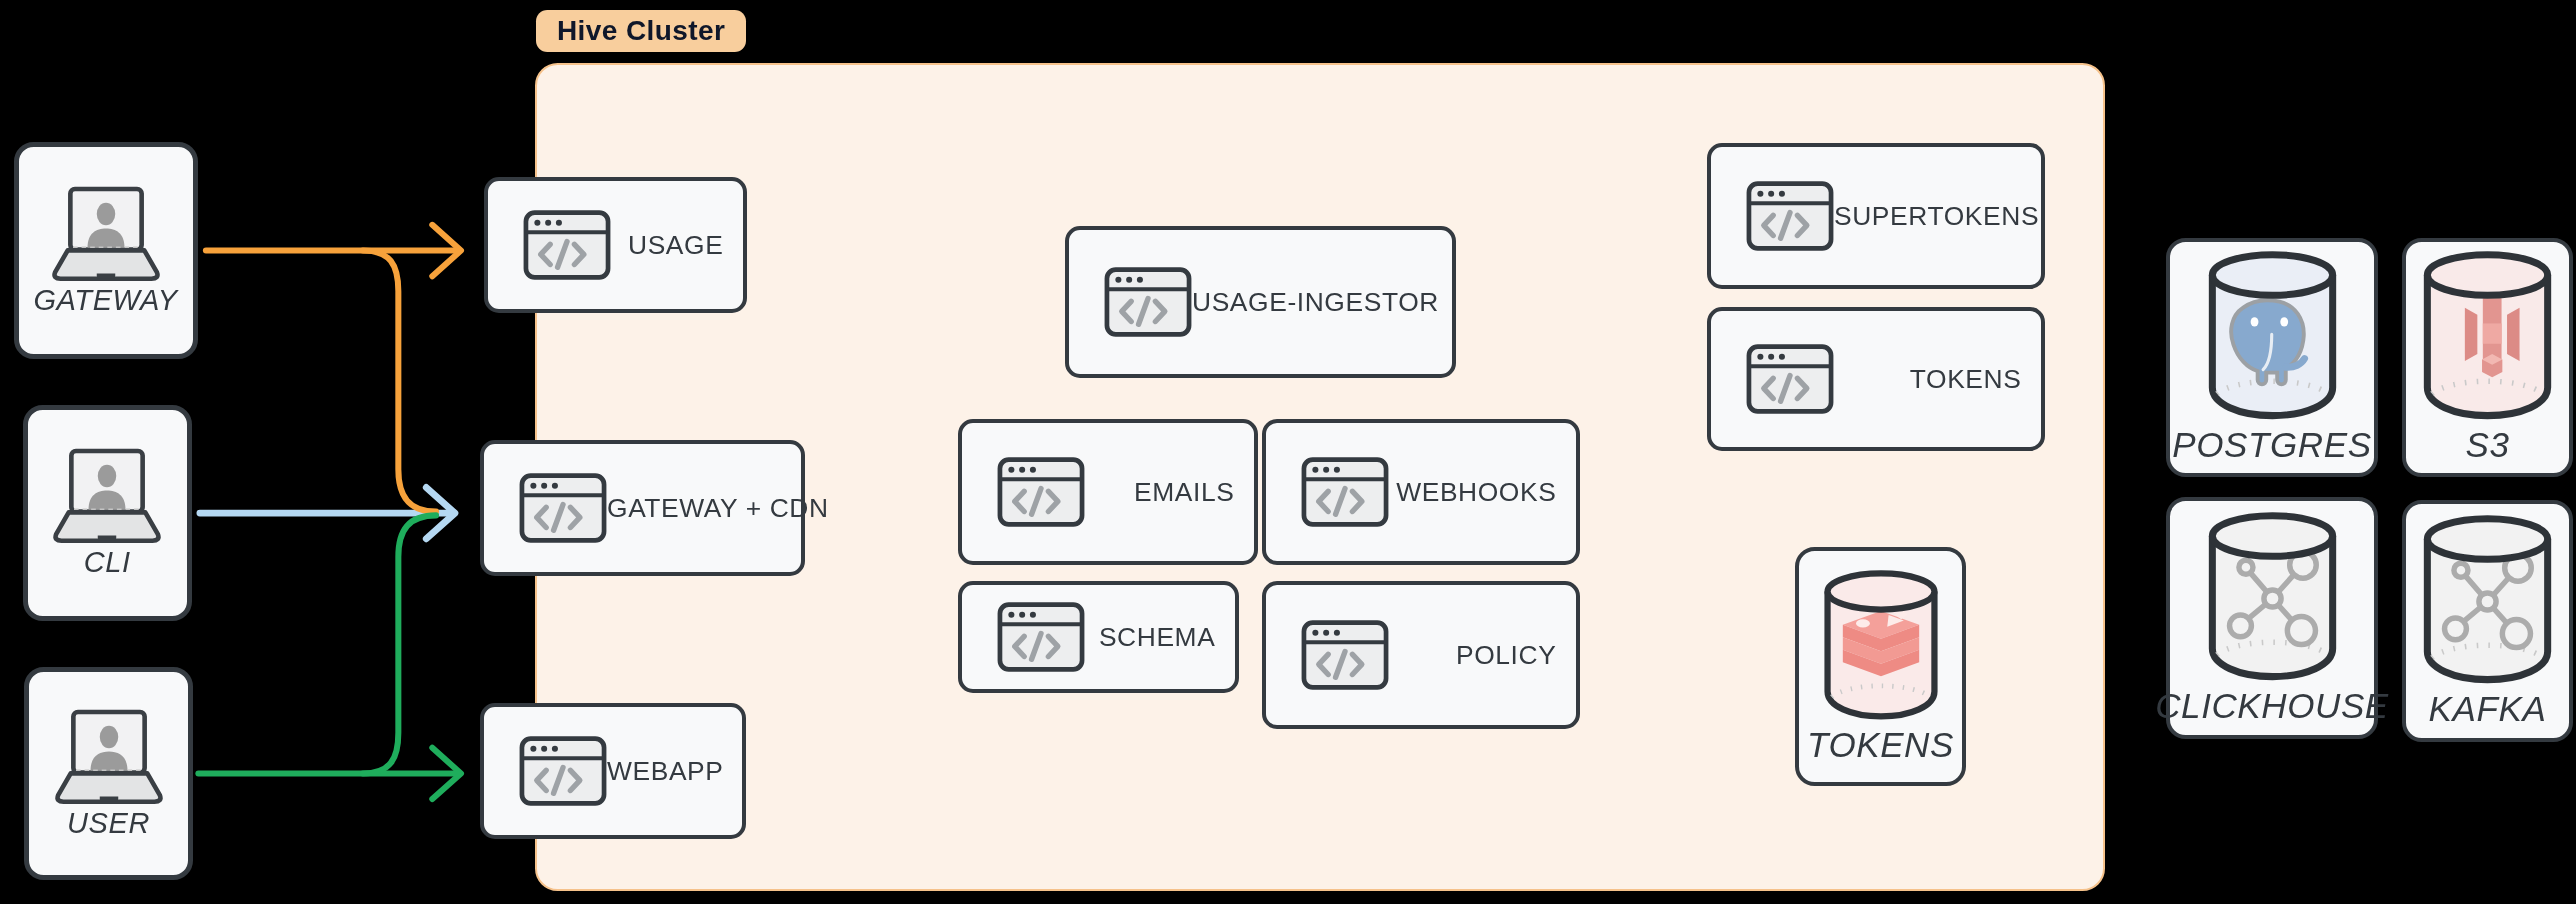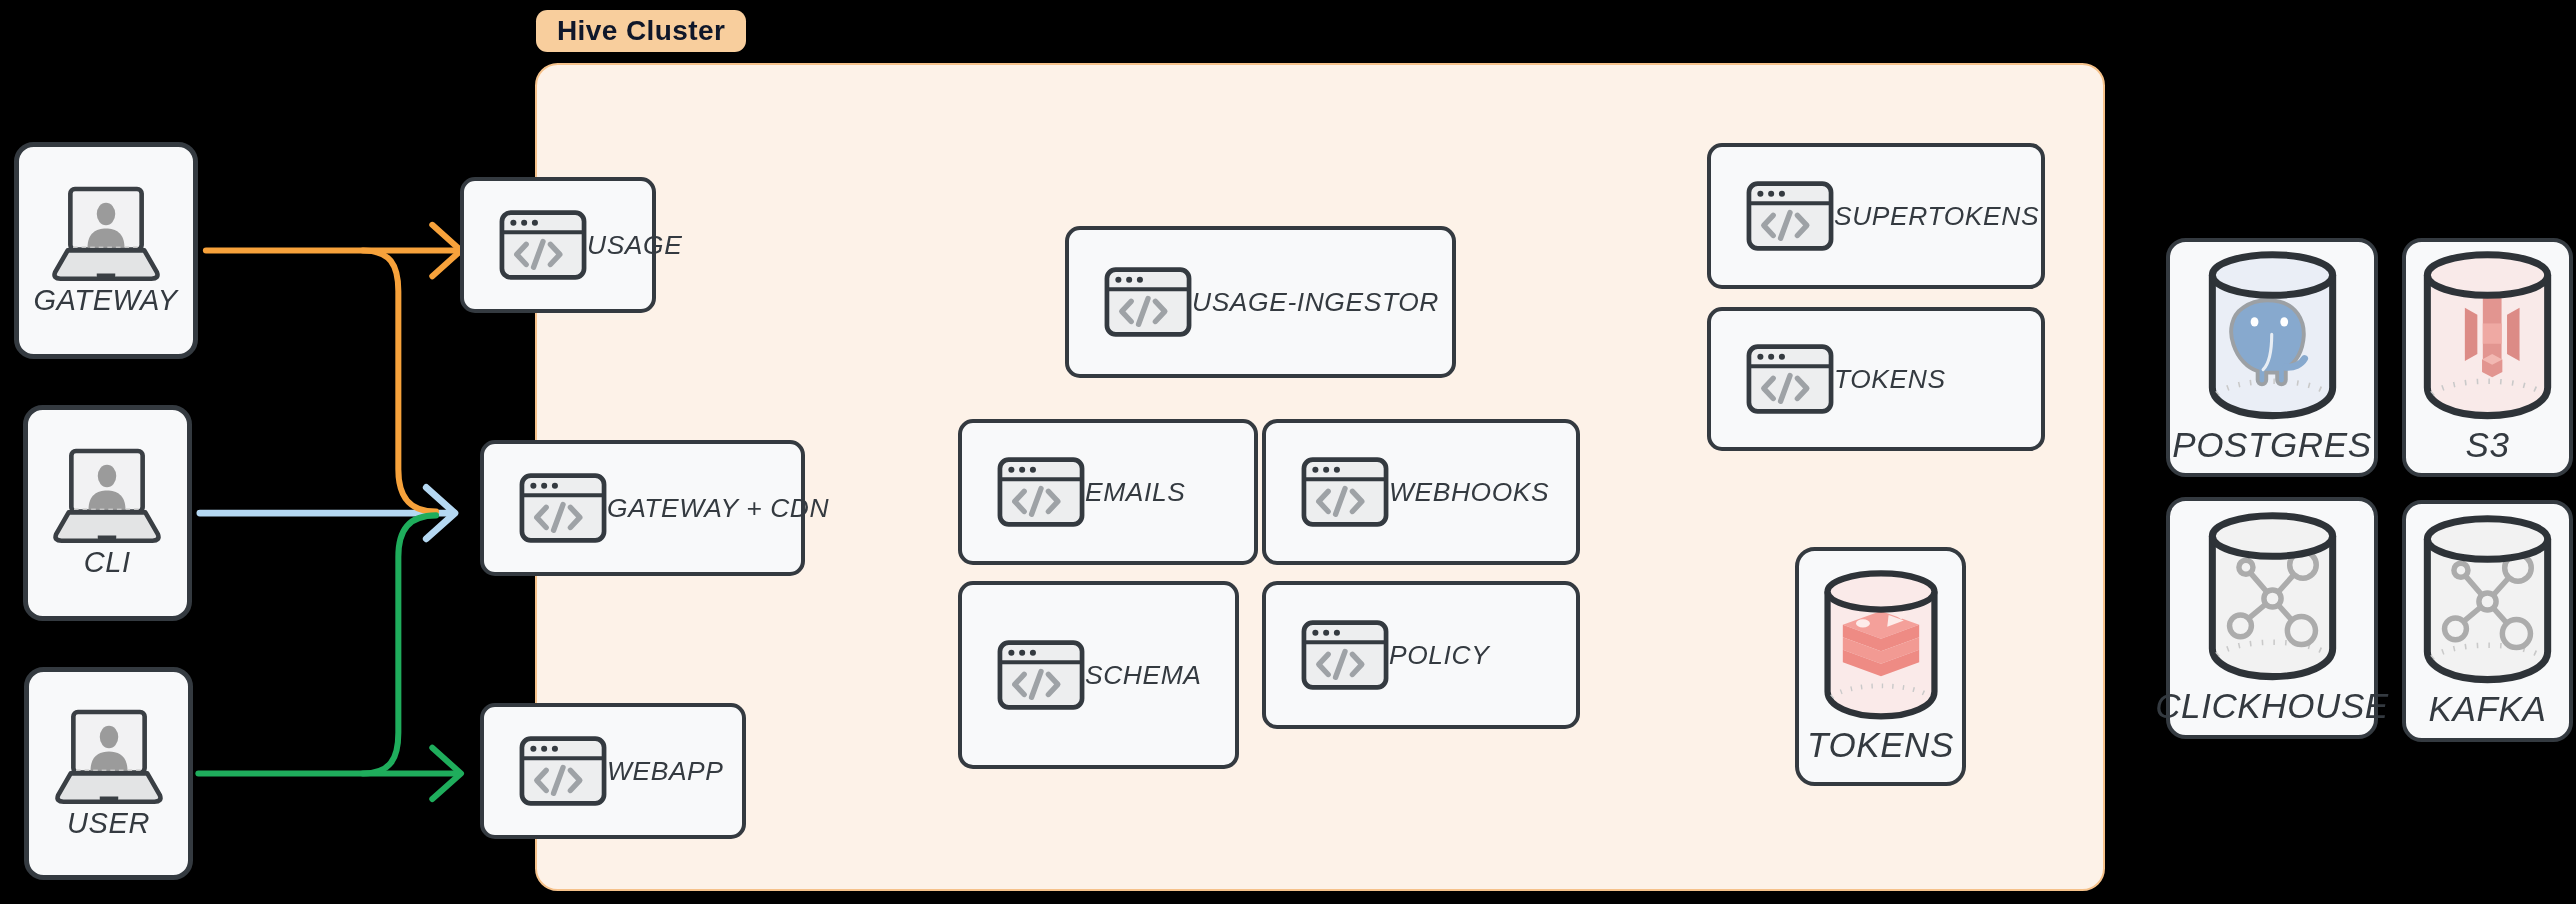--- a/index.html
+++ b/index.html
@@ -11,21 +11,21 @@
          border-radius:11.3px;display:flex;align-items:center;font-size:28px;font-weight:700;
          color:#0f172a;z-index:4;letter-spacing:0.4px}
   svg.edges{position:absolute;left:0;top:0;z-index:2}
   .node{position:absolute;background:#F8F9FA;border:4.5px solid #343A40;border-radius:15px;
         box-sizing:border-box;z-index:3}
   .vbox{display:flex;flex-direction:column;align-items:center;justify-content:center;border-radius:19.6px}
   .vbox .vlabel{}
   .client{border-width:5.3px}
   .svc{display:flex;align-items:center;padding-left:35px;padding-right:19.6px}
   .ic{flex:0 0 auto;display:block;line-height:0}
-  .slabel{flex:1 1 auto;text-align:left;font-style:italic;font-size:26.4px;color:#343A40;
+  .slabel{flex:1 1 auto;text-align:right;font-size:26.4px;color:#343A40;
           letter-spacing:0.6px;white-space:nowrap}
   .vlabel{font-style:italic;font-size:29px;color:#343A40;letter-spacing:0.6px;white-space:nowrap}
   .dbl{font-size:35px}
 </style>
 </head>
 <body>
 
 <div class="cluster"></div>
 <div class="badge">Hive Cluster</div>
 
@@ -69,21 +69,21 @@
     <rect x="46" y="6" width="108" height="92" rx="7" fill="#F2F2F3" stroke="#3A3F44" stroke-width="7"></rect>
     <ellipse cx="100" cy="44" rx="14" ry="17" fill="#9B9B9B"></ellipse>
     <path d="M72 95 C72 73 85 66 100 66 C115 66 128 73 128 95 Z" fill="#9B9B9B"></path>
     <path d="M50 95 H150" stroke="#C4C4C4" stroke-width="4" stroke-dasharray="7 6"></path>
     <path d="M42 99 H158 L177 132 C180 139 176 142 169 142 H31 C24 142 20 139 23 132 Z" fill="#E3E4E5" stroke="#3A3F44" stroke-width="7" stroke-linejoin="round"></path>
     <path d="M86 134 h28 v3 a5 5 0 0 1 -5 5 h-18 a5 5 0 0 1 -5 -5 Z" fill="#3A3F44"></path>
   </svg></span>
   <div class="vlabel">USER</div>
 </div>
 
-<div class="node svc" style="left:460px;top:177px;width:196px;height:136px">
+<div class="node svc" style="left:484px;top:177px;width:263px;height:136px">
   <span class="ic"><svg width="88" height="70" viewBox="0 0 130 104">
     <rect x="4" y="4" width="122" height="96" rx="13" fill="#EDEEEF" stroke="#343A40" stroke-width="7"></rect>
     <path d="M4 33 H126" stroke="#343A40" stroke-width="6"></path>
     <circle cx="21" cy="19" r="4.5" fill="#343A40"></circle>
         <circle cx="37" cy="19" r="4.5" fill="#343A40"></circle>
         <circle cx="53" cy="19" r="4.5" fill="#343A40"></circle>
     <g stroke="#9EA2A6" stroke-width="8" fill="none" stroke-linecap="round" stroke-linejoin="round">
       <path d="M40 51 L26 66 L40 81"></path>
           <path d="M51 85 L65 47"></path>
           <path d="M76 51 L90 66 L76 81"></path>
@@ -159,21 +159,21 @@
         <circle cx="37" cy="19" r="4.5" fill="#343A40"></circle>
         <circle cx="53" cy="19" r="4.5" fill="#343A40"></circle>
     <g stroke="#9EA2A6" stroke-width="8" fill="none" stroke-linecap="round" stroke-linejoin="round">
       <path d="M40 51 L26 66 L40 81"></path>
           <path d="M51 85 L65 47"></path>
           <path d="M76 51 L90 66 L76 81"></path>
     </g>
   </svg></span>
   <div class="slabel">WEBHOOKS</div>
 </div>
-<div class="node svc" style="left:958px;top:581px;width:281px;height:188px">
+<div class="node svc" style="left:958px;top:581px;width:281px;height:112px">
   <span class="ic"><svg width="88" height="70" viewBox="0 0 130 104">
     <rect x="4" y="4" width="122" height="96" rx="13" fill="#EDEEEF" stroke="#343A40" stroke-width="7"></rect>
     <path d="M4 33 H126" stroke="#343A40" stroke-width="6"></path>
     <circle cx="21" cy="19" r="4.5" fill="#343A40"></circle>
         <circle cx="37" cy="19" r="4.5" fill="#343A40"></circle>
         <circle cx="53" cy="19" r="4.5" fill="#343A40"></circle>
     <g stroke="#9EA2A6" stroke-width="8" fill="none" stroke-linecap="round" stroke-linejoin="round">
       <path d="M40 51 L26 66 L40 81"></path>
           <path d="M51 85 L65 47"></path>
           <path d="M76 51 L90 66 L76 81"></path>

